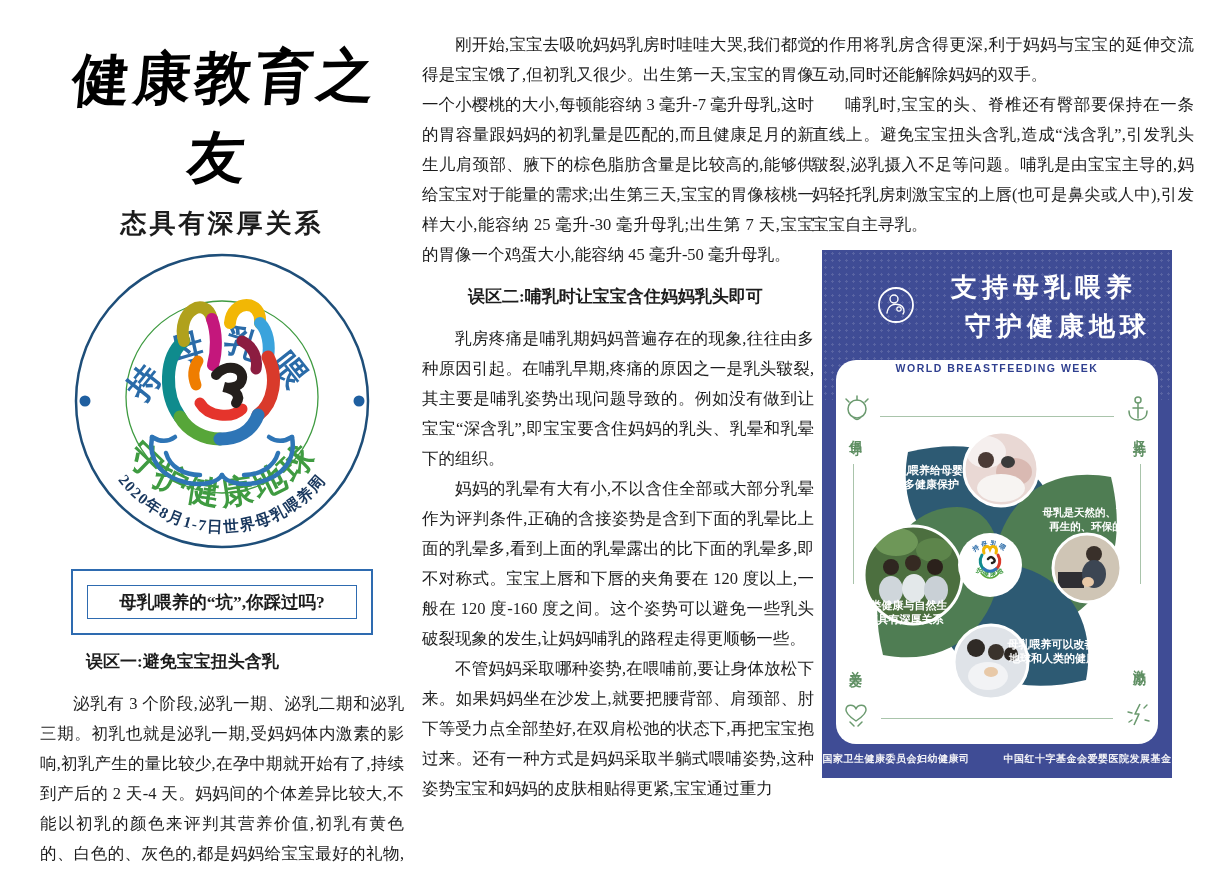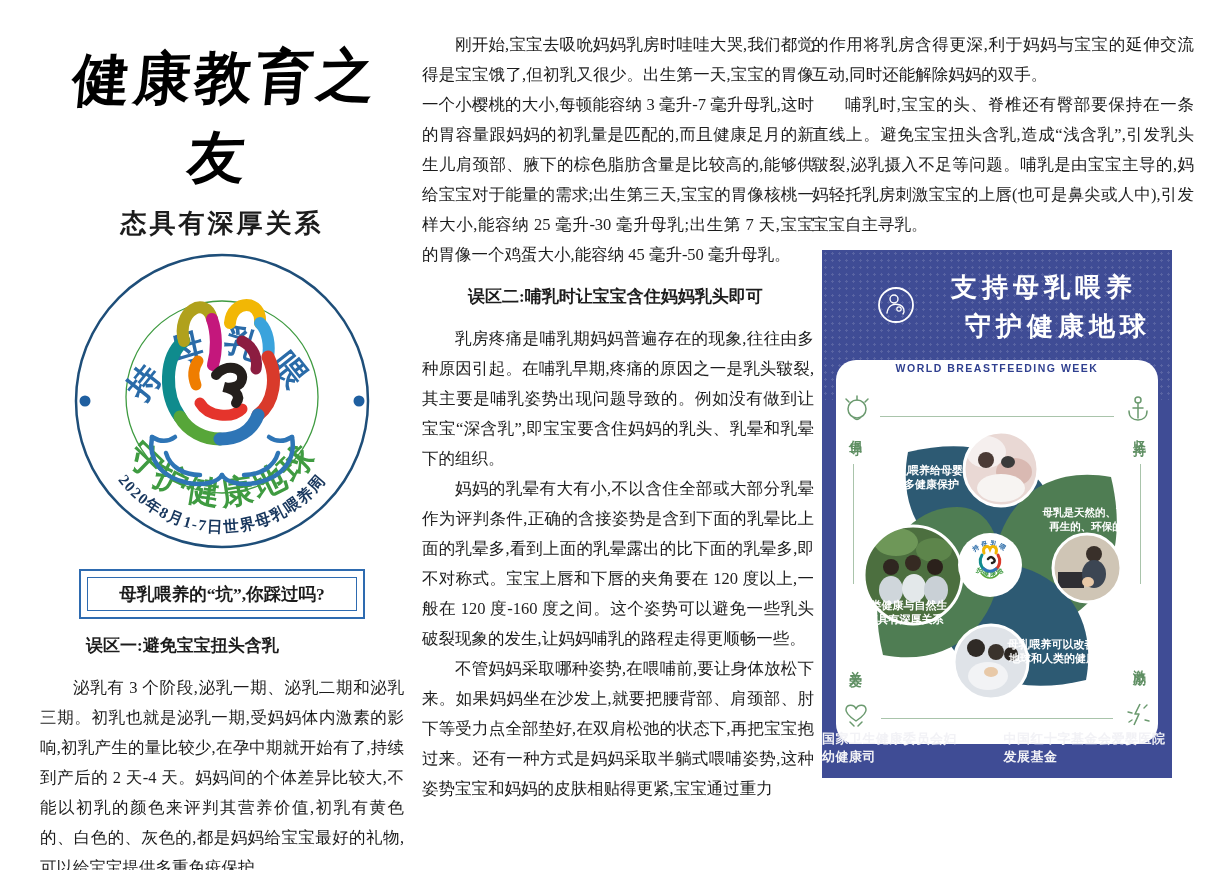--- a/index.html
+++ b/index.html
@@ -22,21 +22,21 @@
     transform:skewX(-6deg) rotate(-1deg);margin:8px 0 0 0;line-height:80px;color:#000;
   }
   .issue-line{
     margin-top:22px;color:#c00000;font-weight:bold;font-size:13px;
     display:flex;justify-content:space-between;align-items:baseline;white-space:nowrap;
   }
   .section-title{font-size:26px;font-weight:bold;text-align:center;letter-spacing:3px;margin-top:8px;}
   .logo-wrap{text-align:center;margin-top:6px;}
   
   .myth-box{
-    margin:8px auto 8px auto;width:270px;border:2px solid #2e6bb0;padding:6px;
+    margin:8px auto 8px auto;width:270px;border:2px solid #2e6bb0;padding:14px;
   }
   .myth-box-inner{
     border:1px solid #2e6bb0;padding:4px 8px;text-align:center;font-size:17.5px;font-weight:bold;white-space:nowrap;
   }
   .left-heading{margin-top:12px;}
   
   .poster{
     position:relative;width:350px;height:528px;margin-top:10px;margin-left:10px;
     background:#3f4c95;font-family:"Liberation Sans","DejaVu Sans",sans-serif;
   }
@@ -58,21 +58,21 @@
   .hairline-h{position:absolute;height:1px;background:#a9c4ab;}
   .hairline-v{position:absolute;width:1px;background:#a9c4ab;}
   .side-label{
     position:absolute;color:#5f8f63;font-size:13px;font-weight:bold;
     writing-mode:vertical-rl;letter-spacing:3px;
   }
   .side-icon{position:absolute;}
   .wheel{position:absolute;left:0px;top:62px;}
   .poster-footer{
     position:absolute;left:0;bottom:12px;width:100%;display:flex;justify-content:center;gap:34px;
-    color:#f2f2f6;font-size:13px;font-weight:bold;letter-spacing:0.5px;
+    color:#f2f2f6;font-size:10px;font-weight:bold;letter-spacing:0.5px;
   }
 </style>
 </head>
 <body>
 
 <div class="page">
 
   <div class="col col-left">
     <h1 class="masthead">健康教育之友</h1>
     <div class="section-title">态具有深厚关系</div>

